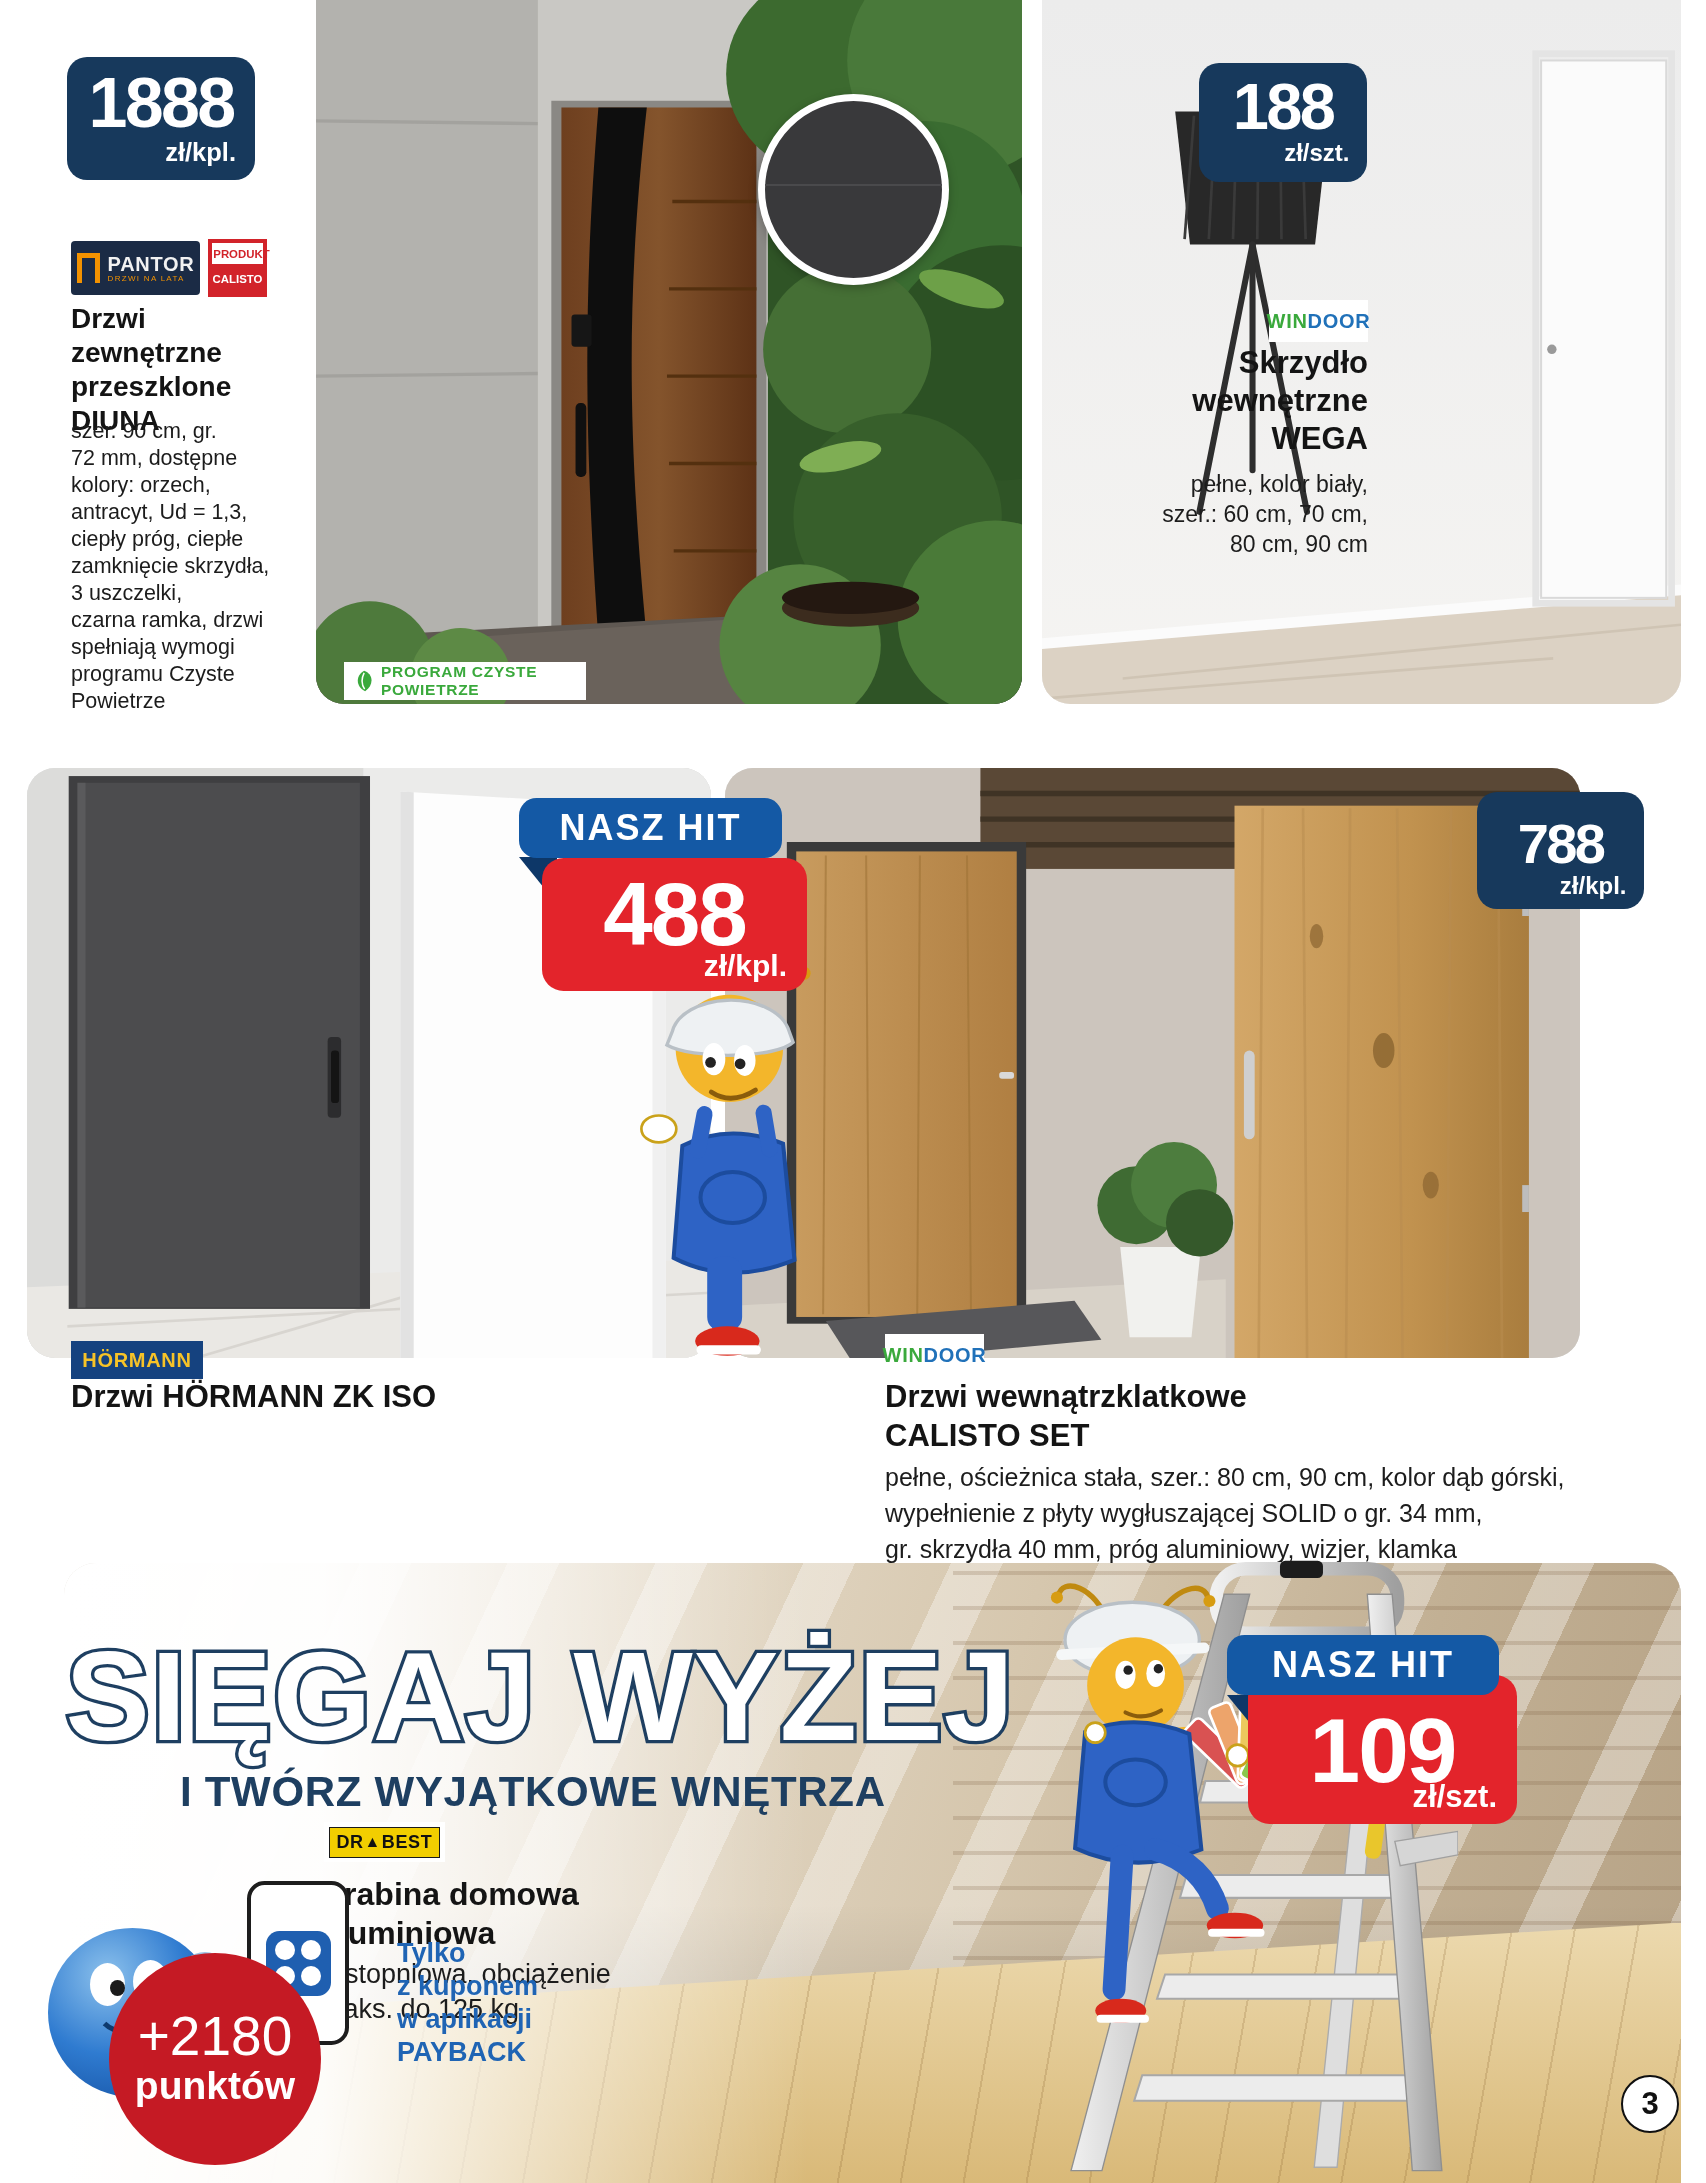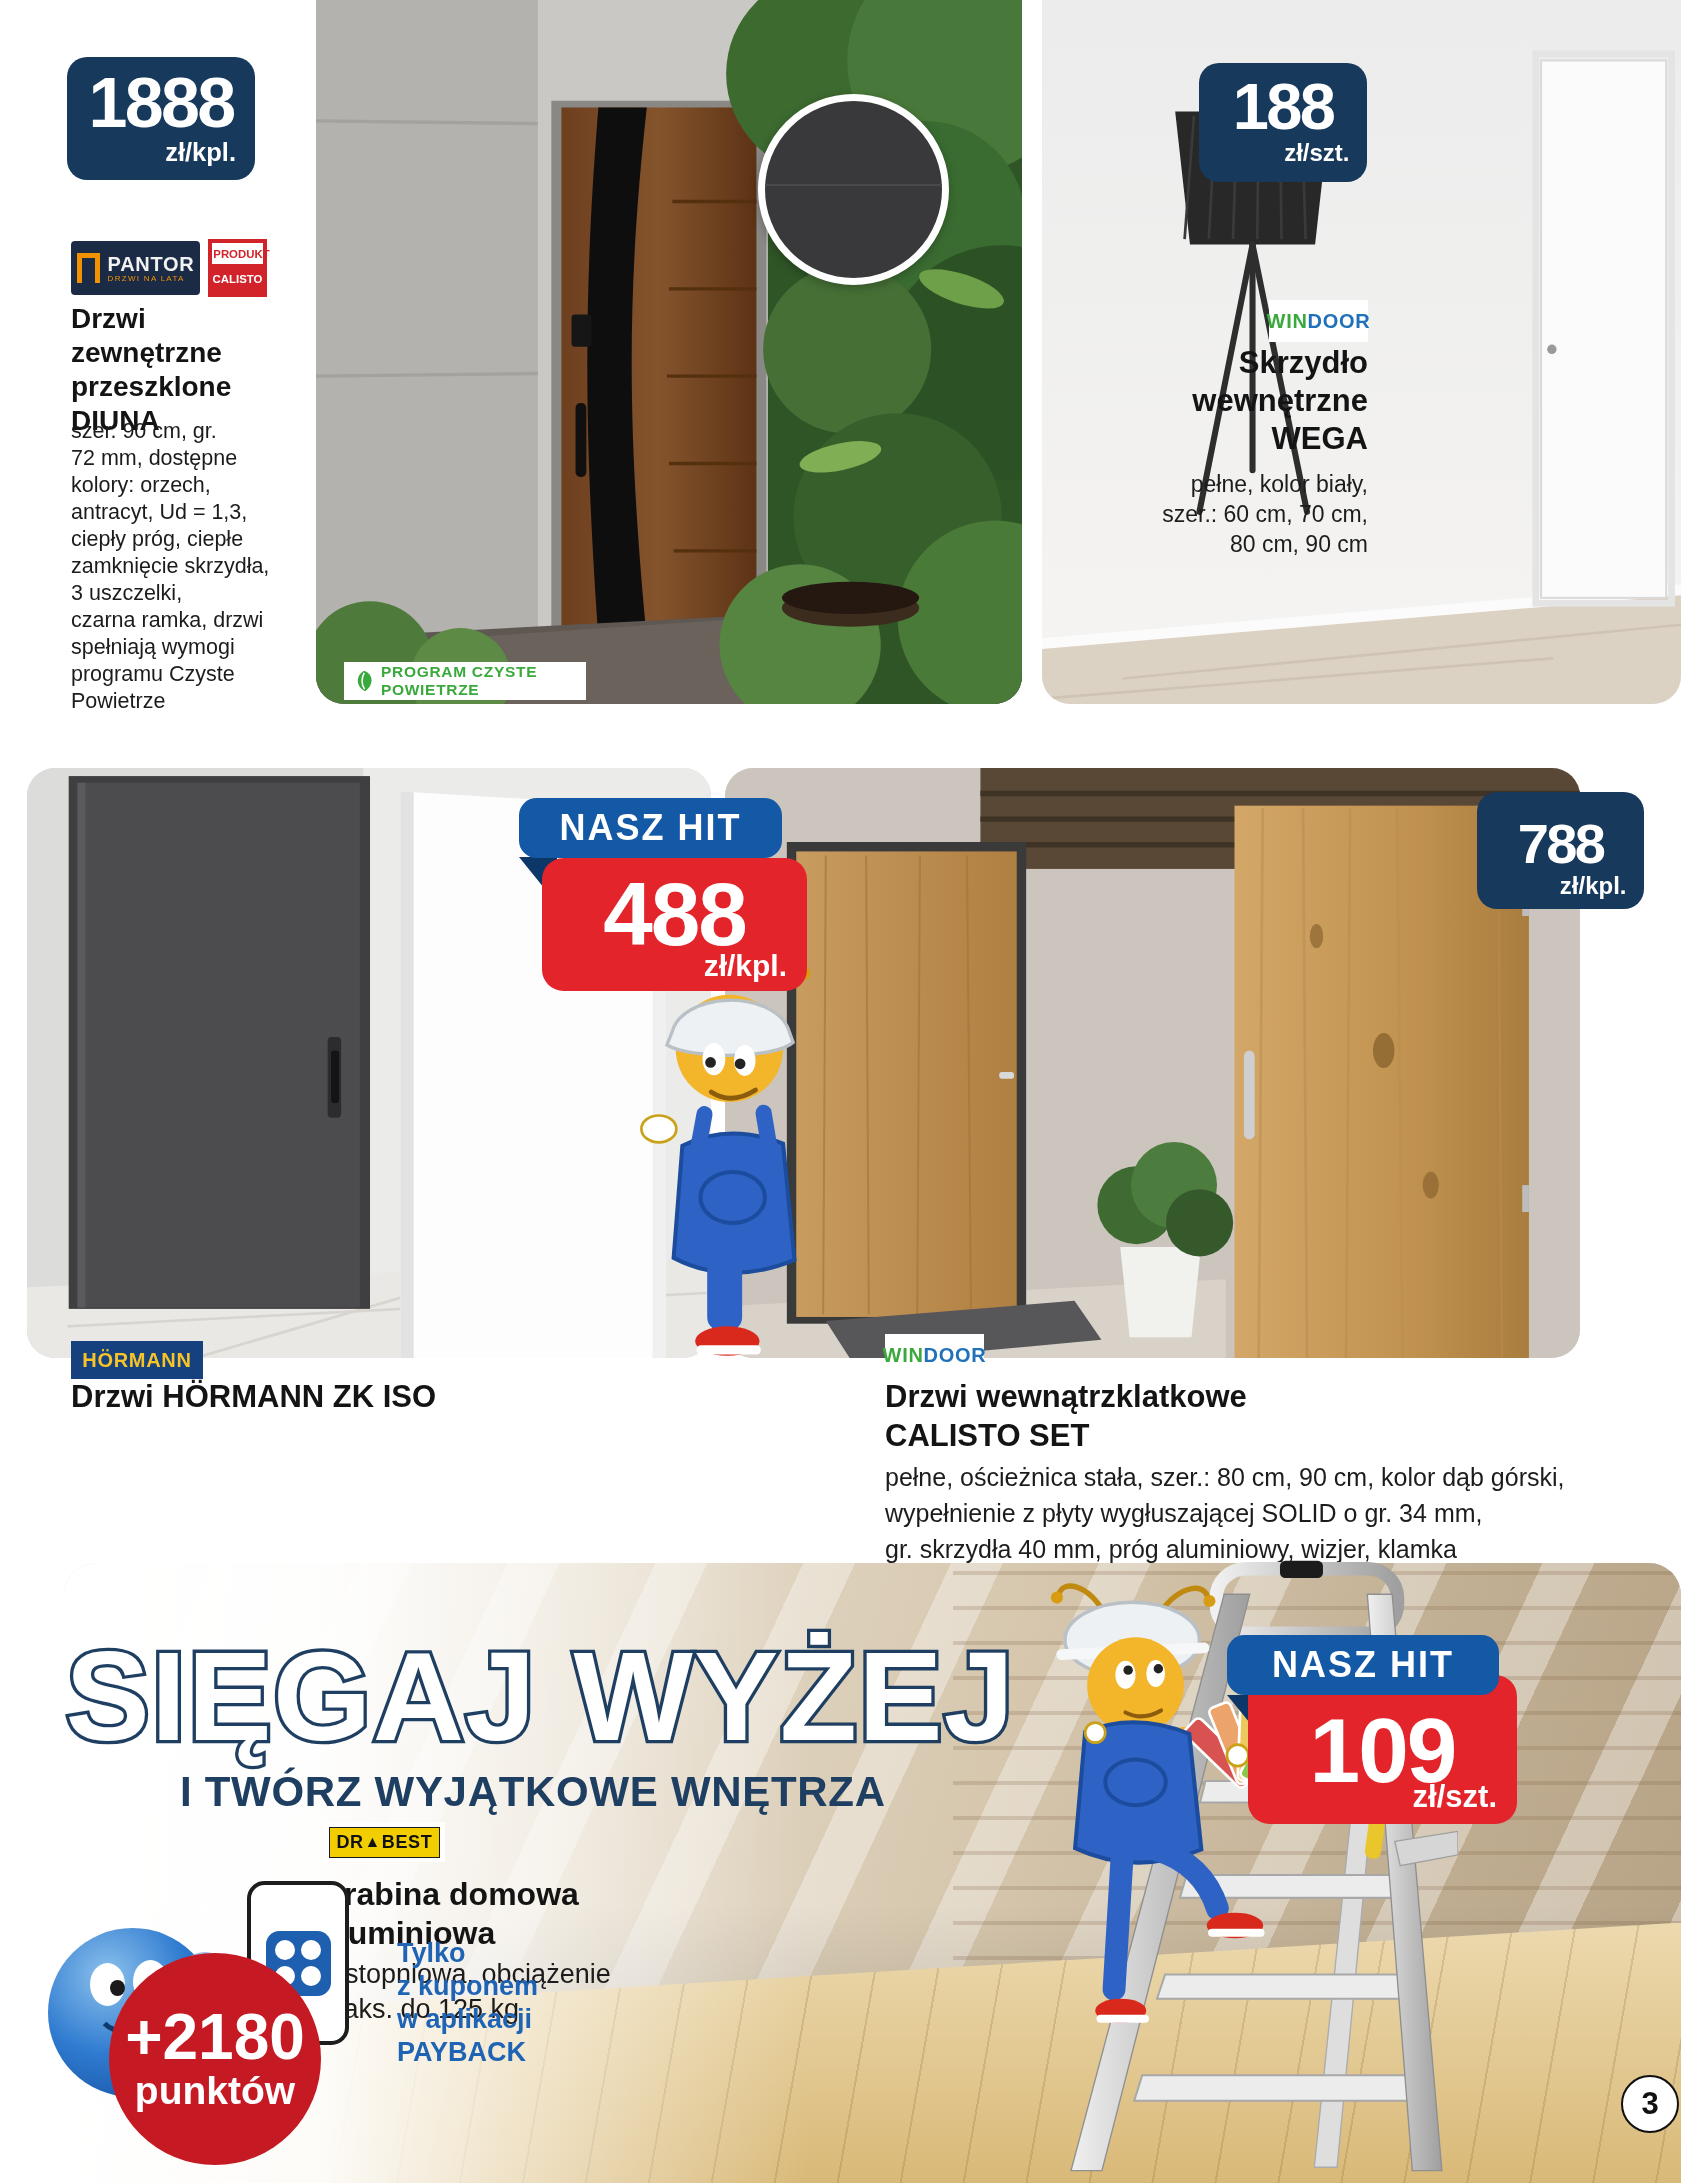--- a/index.html
+++ b/index.html
@@ -63,21 +63,21 @@
   .mascot-ball { position:absolute; border-radius:50%; z-index:5;
      background:radial-gradient(circle at 35% 28%, #8cc1ec, #2f7bd0 48%, #1856a8 85%); }
   .mb-eye { position:absolute; background:#fff; border-radius:50%; }
   .mb-pup { position:absolute; background:#1b1b1b; border-radius:50%; }
   .mb-smile { position:absolute; width:60px; height:31px; border:5.4px solid #0e3a6e; border-top:none;
               border-left-color:transparent; border-right-color:transparent; border-radius:0 0 40px 40px; }
   .mb-hand { position:absolute; width:50px; height:43px; background:#cfe6f7; border-radius:50%;
              border:3.4px solid #9cc4e4; }
   .points-circle { position:absolute; border-radius:50%; background:#c51a24; color:#fff; z-index:7;
                    display:flex; flex-direction:column; align-items:center; justify-content:center; }
-  .pc-num { font-weight:bold; font-size:64px; line-height:1; }
+  .pc-num { font-weight:normal; font-size:55px; line-height:1; }
   .pc-lab { font-weight:bold; font-size:39px; line-height:1.15; }
 
   .page-dot { position:absolute; width:58px; height:58px; border-radius:50%; background:#fff;
               border:2.7px solid #101010; color:#111; font-weight:bold; font-size:31px; z-index:9;
               display:flex; align-items:center; justify-content:center; }
   .headline-svg { position:absolute; z-index:5; }
   .subhead { position:absolute; font-weight:bold; color:#1e3f61; z-index:5; }
 </style>
 </head>
 <body>

